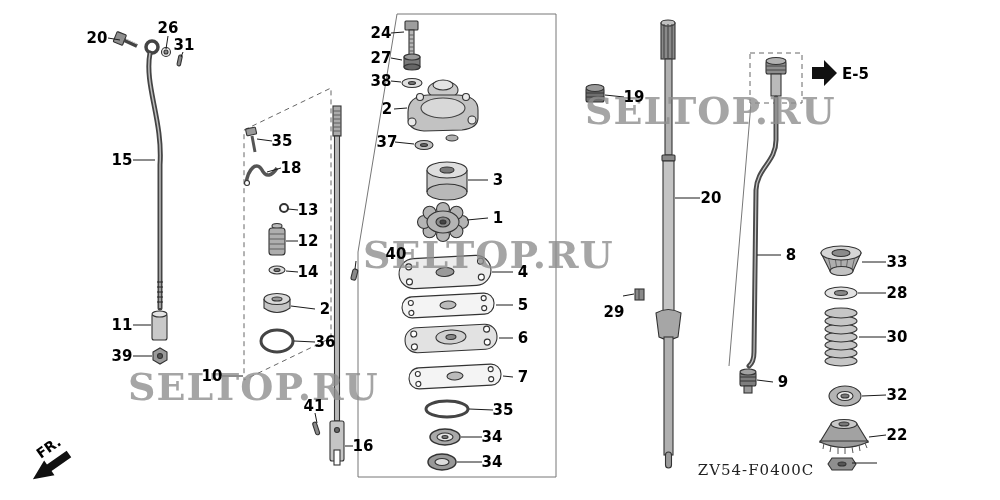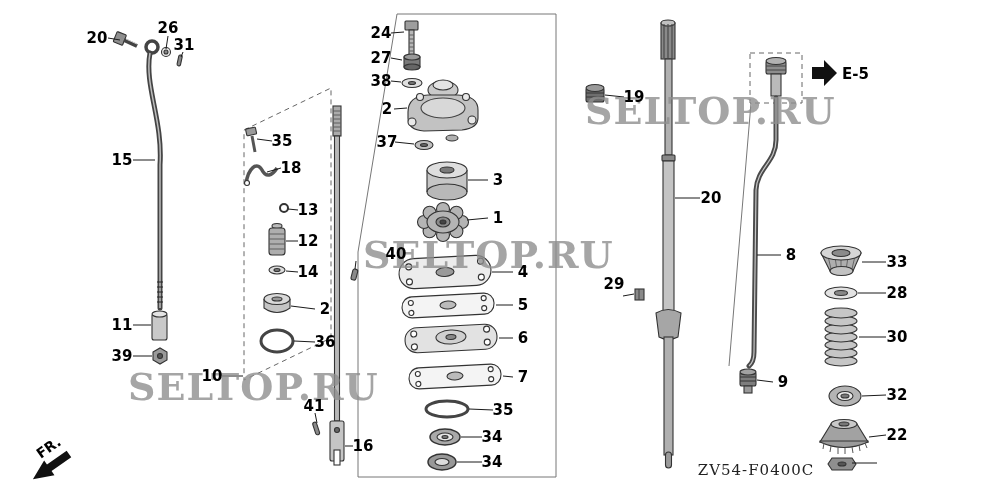--- a/index.html
+++ b/index.html
@@ -367,21 +367,21 @@
       <div class="part-label" data-name="part-label-3" style="left: 498px; top: 180px;">3</div>
       <div class="part-label" data-name="part-label-1" style="left: 498px; top: 218px;">1</div>
       <div class="part-label" data-name="part-label-4" style="left: 523px; top: 272px;">4</div>
       <div class="part-label" data-name="part-label-5" style="left: 523px; top: 305px;">5</div>
       <div class="part-label" data-name="part-label-6" style="left: 523px; top: 338px;">6</div>
       <div class="part-label" data-name="part-label-7" style="left: 523px; top: 377px;">7</div>
       <div class="part-label" data-name="part-label-35" style="left: 503px; top: 410px;">35</div>
       <div class="part-label" data-name="part-label-34" style="left: 492px; top: 437px;">34</div>
       <div class="part-label" data-name="part-label-34" style="left: 492px; top: 462px;">34</div>
       <div class="part-label" data-name="part-label-19" style="left: 634px; top: 97px;">19</div>
-      <div class="part-label" data-name="part-label-29" style="left: 614px; top: 284px;">29</div>
+      <div class="part-label" data-name="part-label-29" style="left: 614px; top: 312px;">29</div>
       <div class="part-label" data-name="part-label-20" style="left: 711px; top: 198px;">20</div>
       <div class="part-label" data-name="part-label-9" style="left: 783px; top: 382px;">9</div>
       <div class="part-label" data-name="part-label-8" style="left: 791px; top: 255px;">8</div>
       <div class="part-label" data-name="part-label-33" style="left: 897px; top: 262px;">33</div>
       <div class="part-label" data-name="part-label-28" style="left: 897px; top: 293px;">28</div>
       <div class="part-label" data-name="part-label-21" style="left: 897px; top: 337px;">30</div>
       <div class="part-label" data-name="part-label-32" style="left: 897px; top: 395px;">32</div>
       <div class="part-label" data-name="part-label-22" style="left: 897px; top: 435px;">22</div>
       <div class="part-label" data-name="part-label-25" style="left: 900px; top: 463px; margin-top: 48px;">25</div>
     </div>

